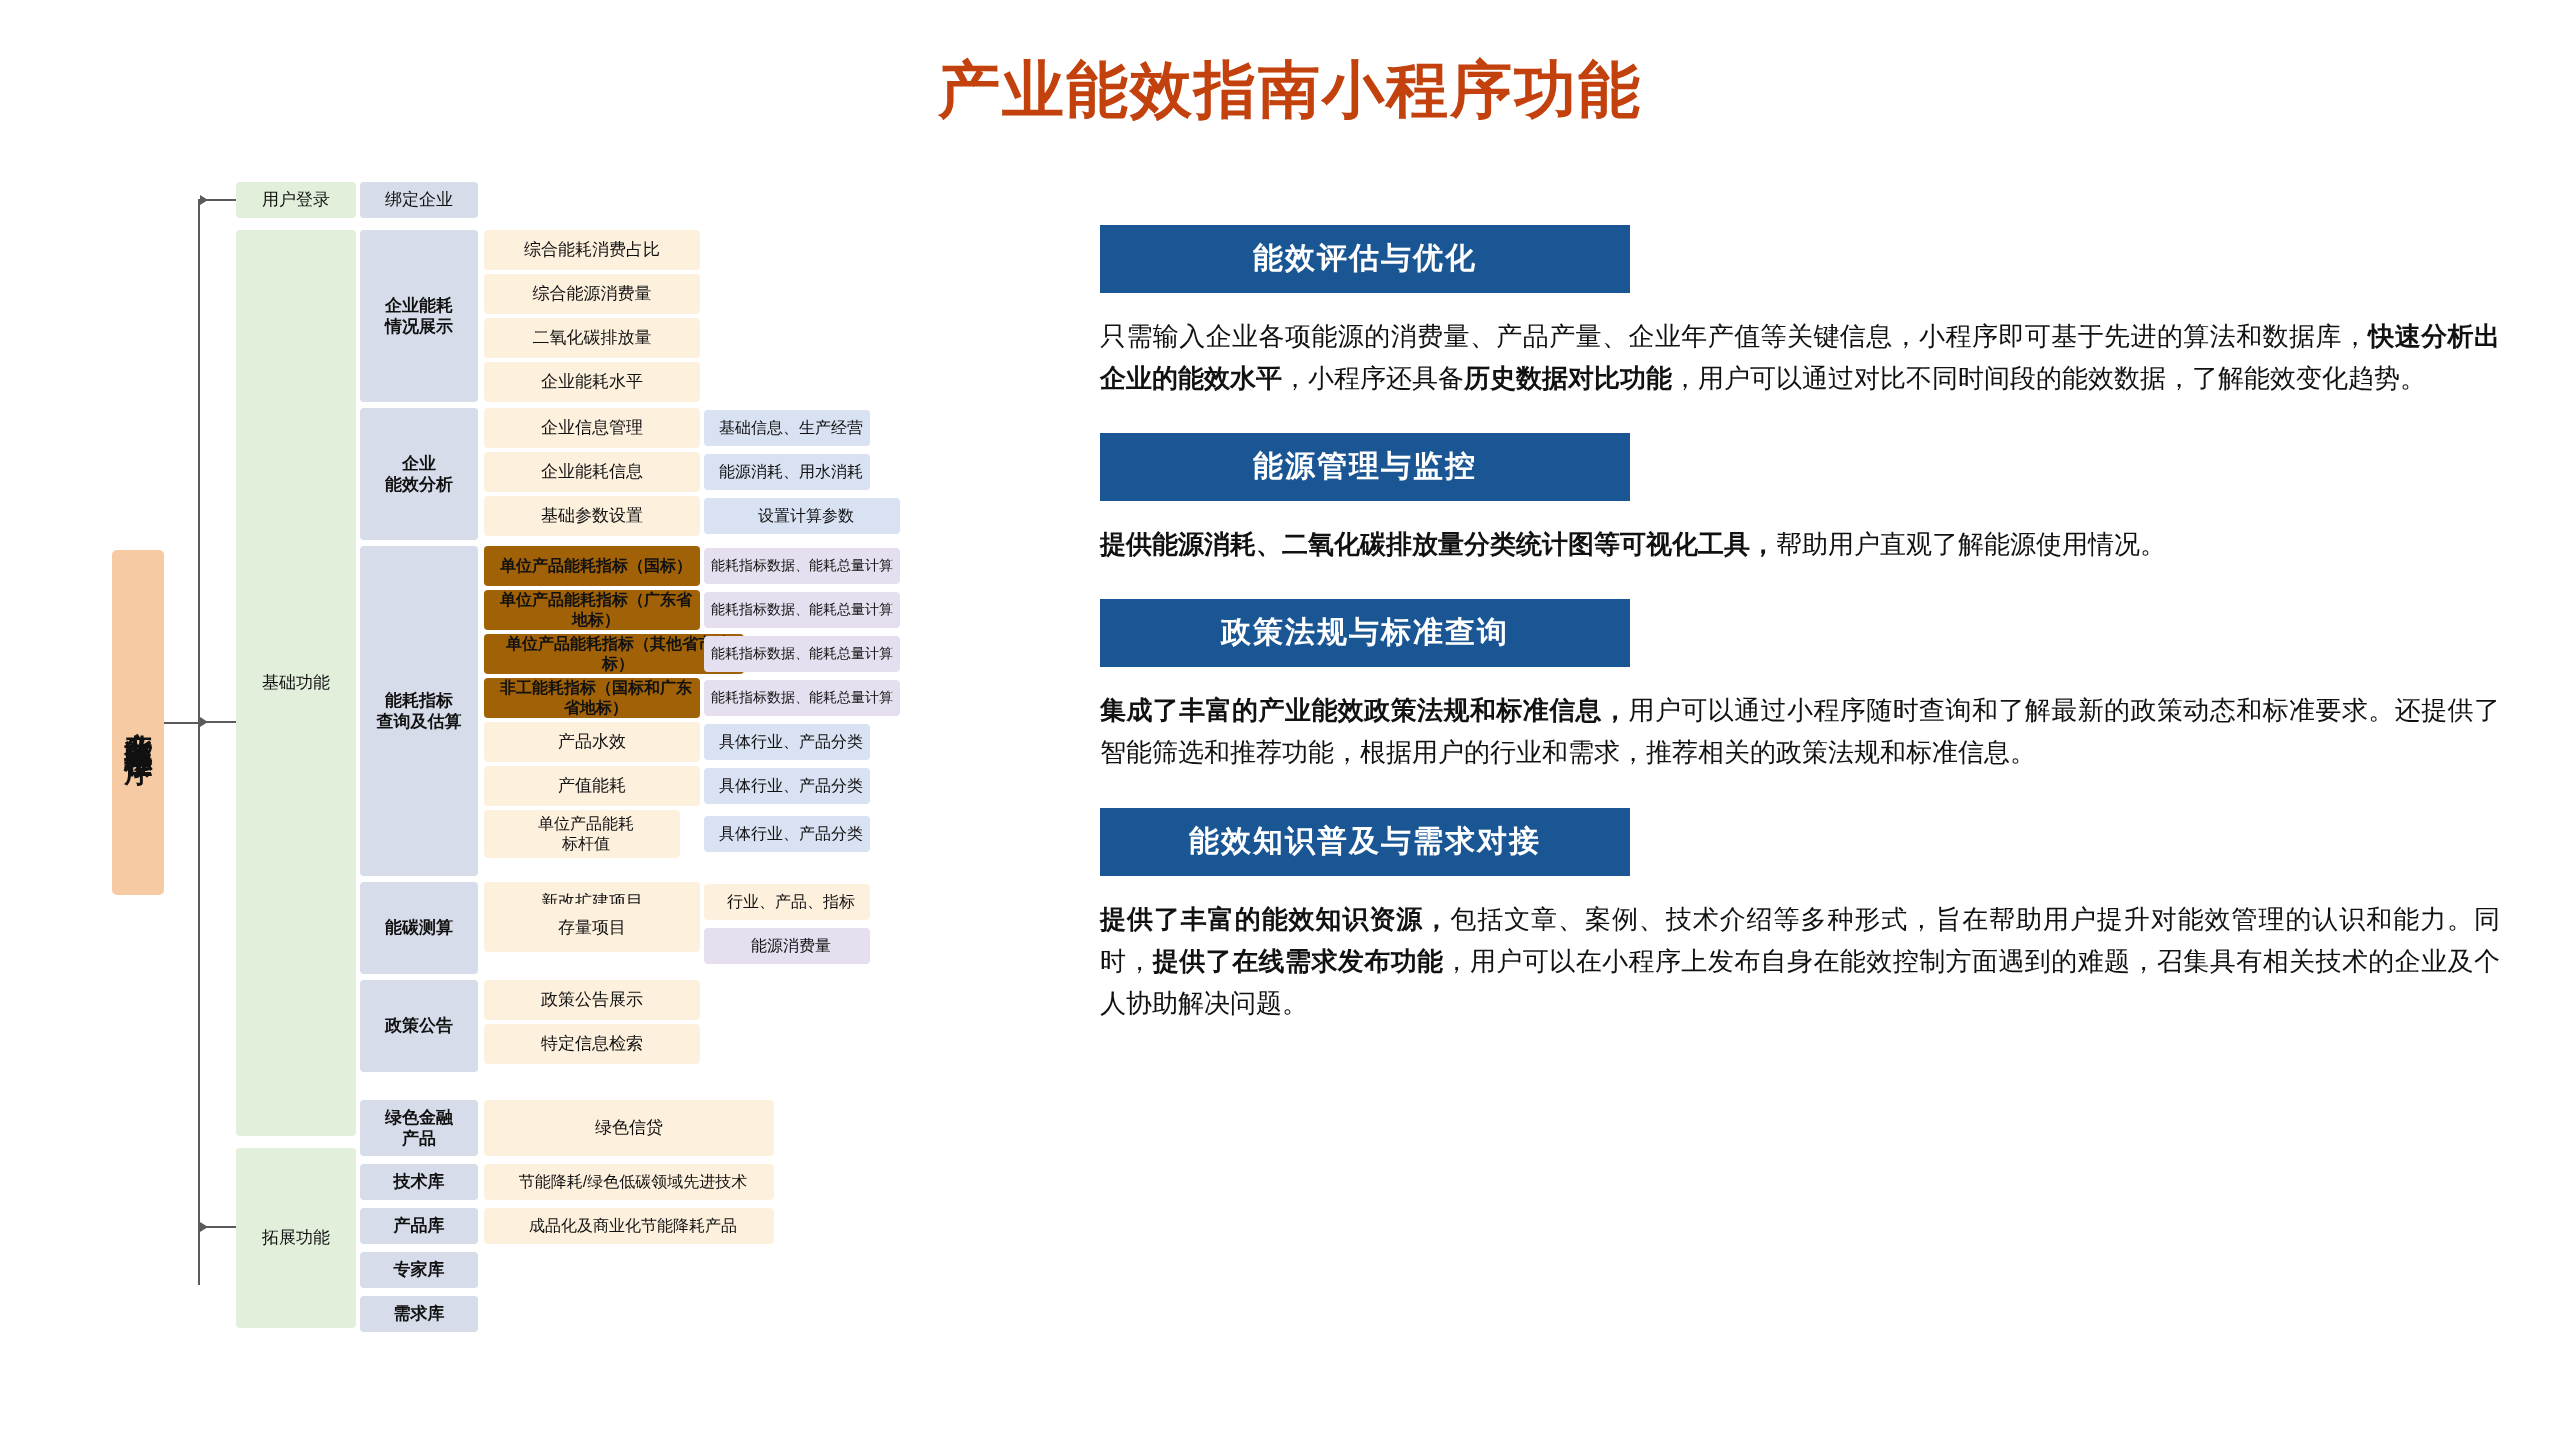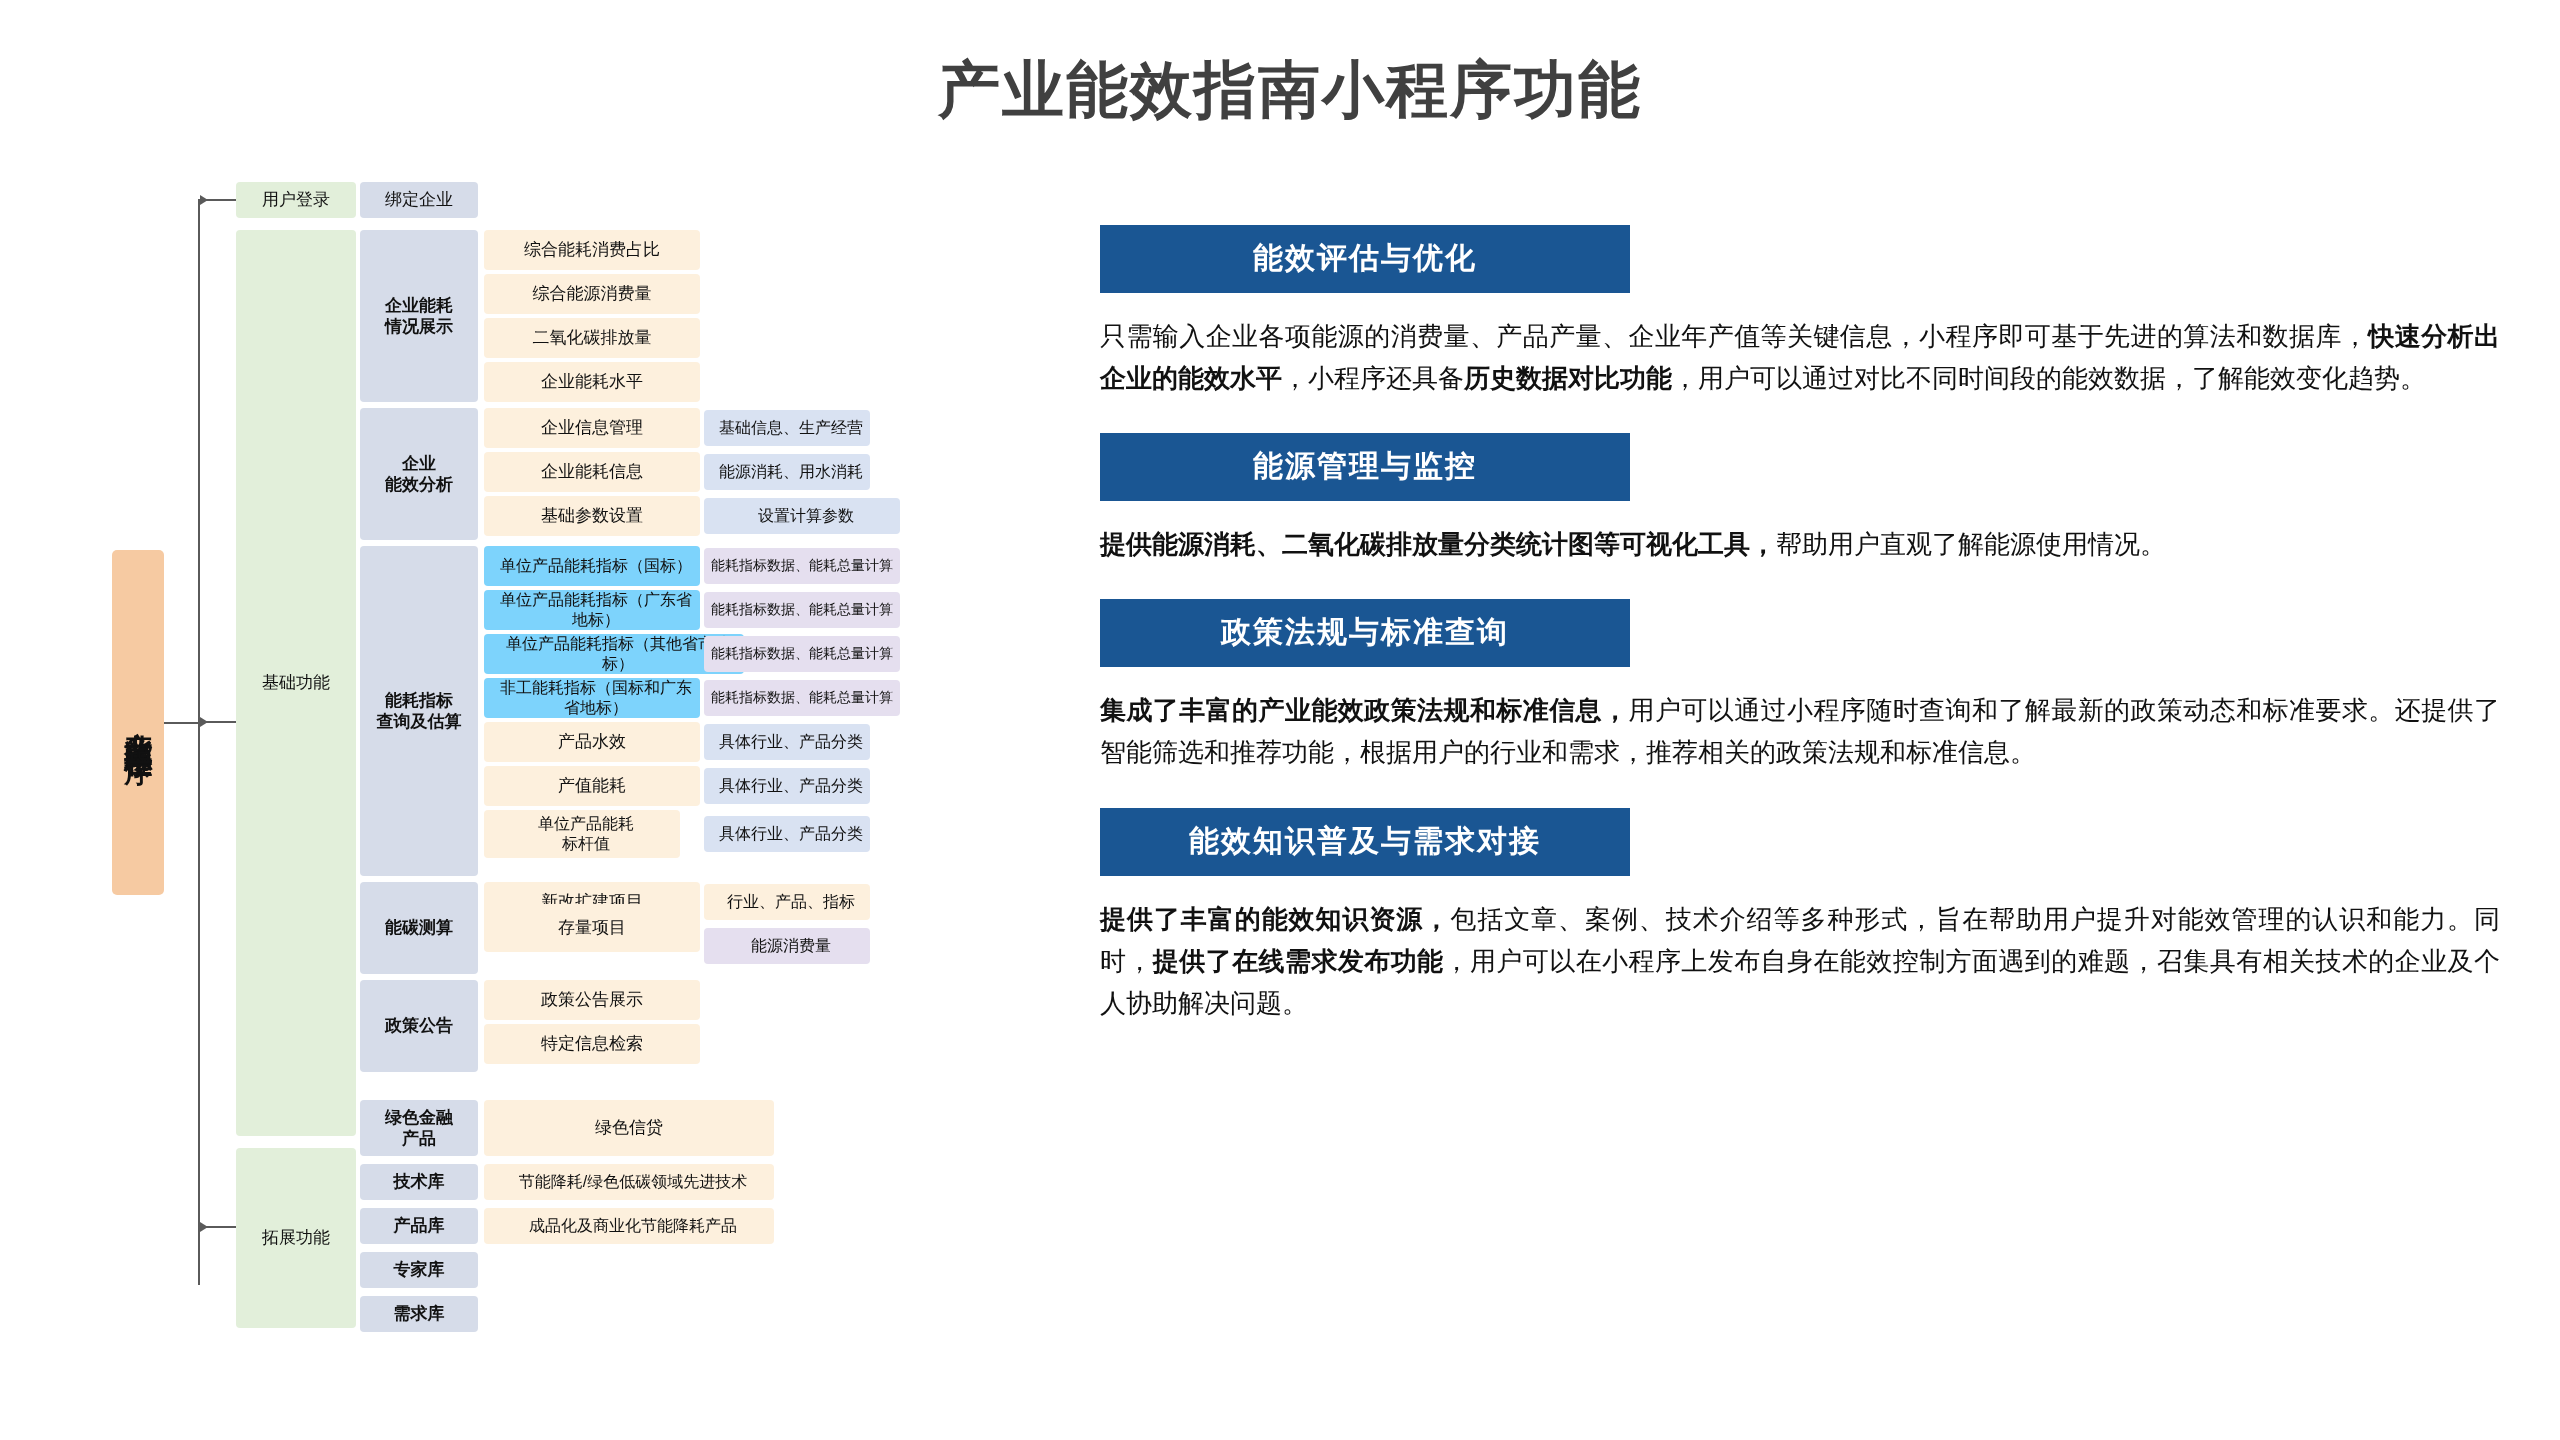--- a/index.html
+++ b/index.html
@@ -12,21 +12,21 @@
   }
   .page { position: relative; width: 2560px; height: 1440px; }
 
   
   .title {
     position: absolute;
     top: 48px; left: 0; width: 2560px;
     text-align: center;
     font-size: 62px;
     font-weight: bold;
-    color: #404040;
+    color: #c2410c;
     letter-spacing: 2px;
     padding-left: 20px;
   }
 
   
   .diagram { position: absolute; left: 0; top: 160px; width: 1110px; height: 1260px; }
 
   .box {
     position: absolute;
     display: flex;
@@ -57,21 +57,21 @@
     font-size: 28px;
     font-weight: bold;
     color: #111;
     letter-spacing: 3px;
     line-height: 1.05;
   }
 
   .lvl1 { background: #e2efda; }
   .lvl2 { background: #d6dce9; }
   .lvl3 { background: #fdf0dd; }
-  .lvl3b { background: #7dd3fc; }
+  .lvl3b { background: #a16207; font-weight: bold; }
   .lvl4a { background: #d9e2f2; }
   .lvl4b { background: #e5dfef; }
   .lvl4c { background: #fdf0dd; }
 
   .connector { position: absolute; background: #5a5a5a; }
   .arrow {
     position: absolute;
     width: 0; height: 0;
     border-top: 5px solid transparent;
     border-bottom: 5px solid transparent;

